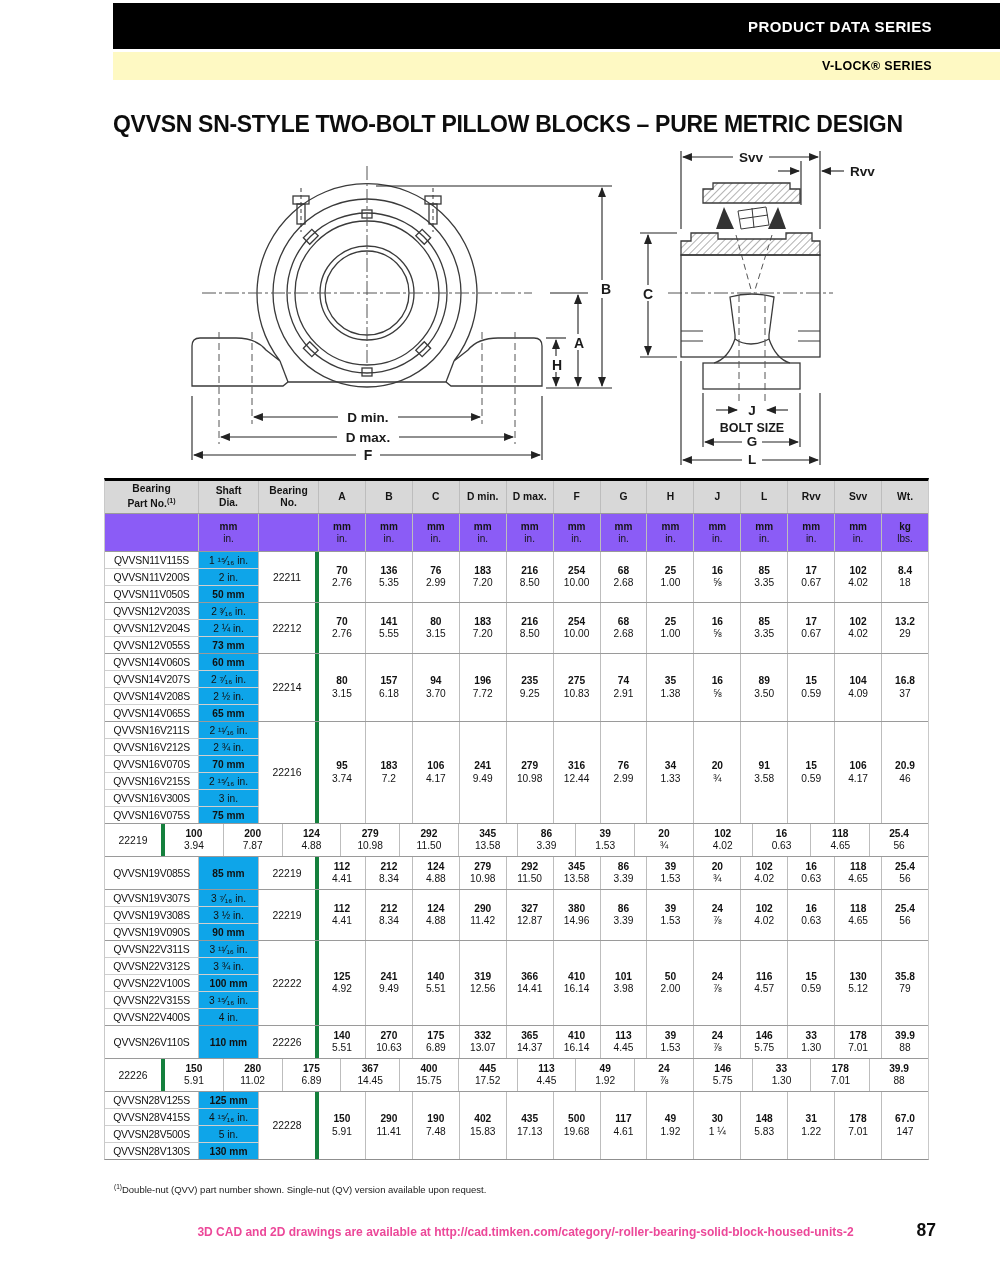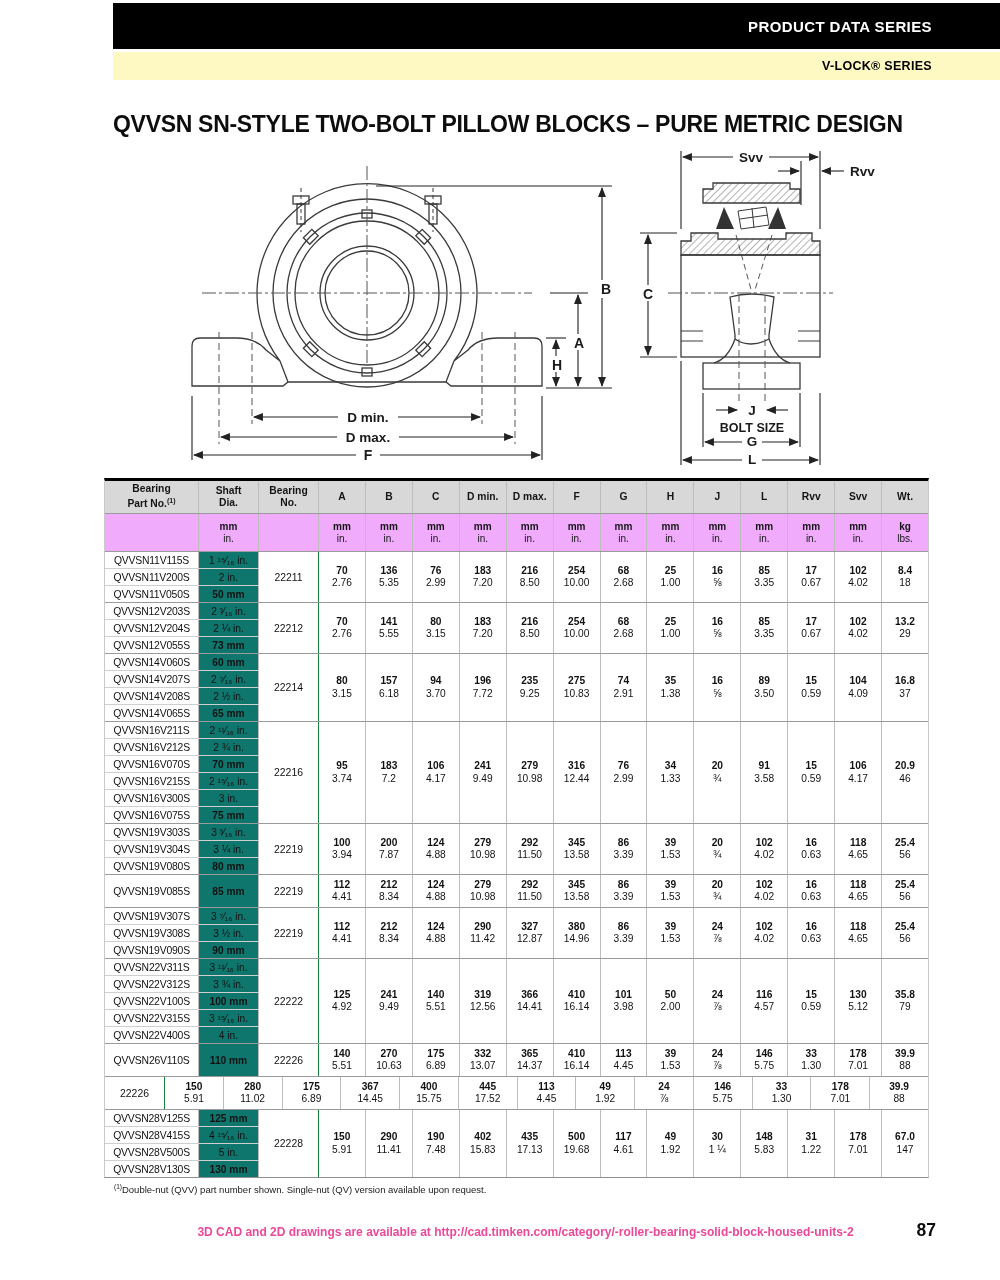--- a/index.html
+++ b/index.html
@@ -19,44 +19,44 @@
     letter-spacing:-.3px;color:#0d0d0d;white-space:nowrap;}
   
   .drawL{position:absolute;left:140px;top:148px;}
   .drawR{position:absolute;left:628px;top:145px;}
   svg text{font-family:"Liberation Sans","DejaVu Sans",sans-serif;font-weight:bold;fill:#1a1a1a;}
   
   .ptable{position:absolute;left:104px;top:478px;width:825px;box-sizing:border-box;
     border-top:3px solid #000;border-left:1px solid #c9c9c9;border-right:1px solid #c9c9c9;
     border-bottom:1px solid #8f8f8f;font-size:10px;}
   .hrow{display:flex;background:#d8d8d8;border-bottom:1px solid #9a9a9a;height:32px;}
-  .urow{display:flex;background:#f0abfc;border-bottom:1px solid #9a9a9a;height:37px;}
+  .urow{display:flex;background:#8b5cf6;border-bottom:1px solid #9a9a9a;height:37px;}
   .hcell,.ucell{display:flex;flex-direction:column;justify-content:center;align-items:center;
     border-right:1px solid #bdbdbd;box-sizing:border-box;line-height:12px;text-align:center;}
   .hcell:last-child,.ucell:last-child{border-right:none;}
   .hcell{font-weight:bold;font-size:10.3px;color:#141414;}
   .hcell .sup{font-size:7px;vertical-align:super;}
   .ucell{font-size:10px;color:#141414;}
   .ucell .um{font-weight:bold;}
   .w-part{width:94px;flex:none;}
   .w-dia{width:60px;flex:none;}
   .w-brg{width:60px;flex:none;}
   .w-dim{flex:1;}
   .t-group{display:flex;border-bottom:1px solid #9a9a9a;min-height:32px;}
   .t-group:last-child{border-bottom:none;}
   .parts-block{width:154px;flex:none;display:flex;flex-direction:column;}
   .p-row{display:flex;flex:1;min-height:16px;}
   .p-row + .p-row{border-top:1px solid #cfcfcf;}
   .pn-cell{width:94px;flex:none;display:flex;align-items:center;justify-content:center;
     border-right:1px solid #bdbdbd;box-sizing:border-box;font-size:10.4px;letter-spacing:-.2px;}
   .dia-cell{width:60px;flex:none;display:flex;align-items:center;justify-content:center;
-    background:#0f766e;border-right:1px solid #bdbdbd;box-sizing:border-box;font-size:10.2px;}
+    background:#0ea5e9;border-right:1px solid #bdbdbd;box-sizing:border-box;font-size:10.2px;}
   .dia-cell.b{font-weight:bold;}
   .brg-cell{width:60px;flex:none;display:flex;align-items:center;justify-content:center;
-    border-right:1px solid #15803d;box-sizing:border-box;font-size:10.4px;}
+    border-right:4px solid #15803d;box-sizing:border-box;font-size:10.4px;}
   .dim-cell{flex:1;display:flex;flex-direction:column;justify-content:center;align-items:center;
     border-right:1px solid #bdbdbd;box-sizing:border-box;line-height:12.5px;}
   .dim-cell:last-child{border-right:none;}
   .dim-mm{font-weight:bold;font-size:10.2px;}
   .dim-in{font-size:10.2px;}
   
   .footnote{position:absolute;left:114px;top:1183px;font-size:9.5px;color:#1a1a1a;}
   .footnote .sup{font-size:6.5px;vertical-align:super;}
   .footer-text{position:absolute;left:113px;width:825px;top:1225px;text-align:center;
     font-size:12px;font-weight:bold;color:#ec4899;}
@@ -610,34 +610,20 @@
         <div class="dim-cell">
           <div class="dim-mm">106</div>
           <div class="dim-in">4.17</div>
         </div>
         <div class="dim-cell">
           <div class="dim-mm">20.9</div>
           <div class="dim-in">46</div>
         </div>
       </div>
       <div class="t-group">
-        <div class="parts-block">
-          <div class="p-row">
-            <div class="pn-cell">QVVSN19V303S</div>
-            <div class="dia-cell">3 ³⁄₁₆ in.</div>
-          </div>
-          <div class="p-row">
-            <div class="pn-cell">QVVSN19V304S</div>
-            <div class="dia-cell">3 ¼ in.</div>
-          </div>
-          <div class="p-row">
-            <div class="pn-cell">QVVSN19V080S</div>
-            <div class="dia-cell b">80 mm</div>
-          </div>
-        </div>
         <div class="brg-cell">22219</div>
         <div class="dim-cell">
           <div class="dim-mm">100</div>
           <div class="dim-in">3.94</div>
         </div>
         <div class="dim-cell">
           <div class="dim-mm">200</div>
           <div class="dim-in">7.87</div>
         </div>
         <div class="dim-cell">

